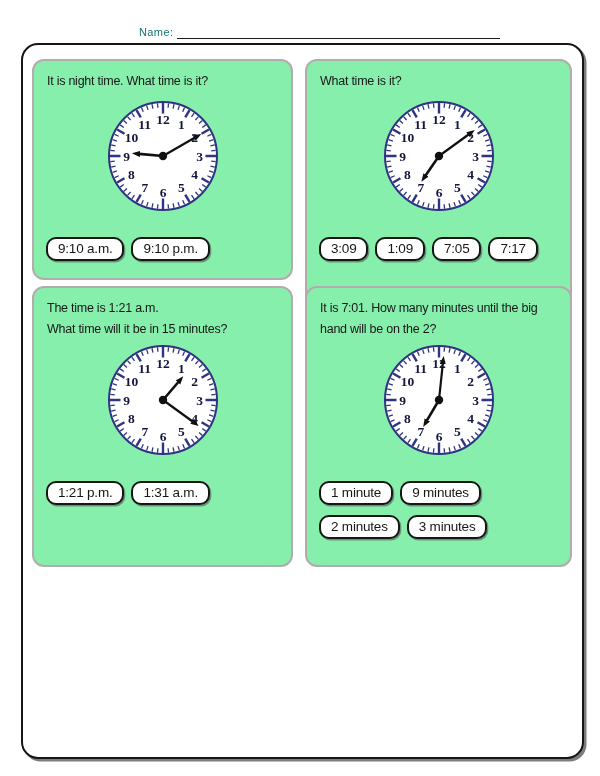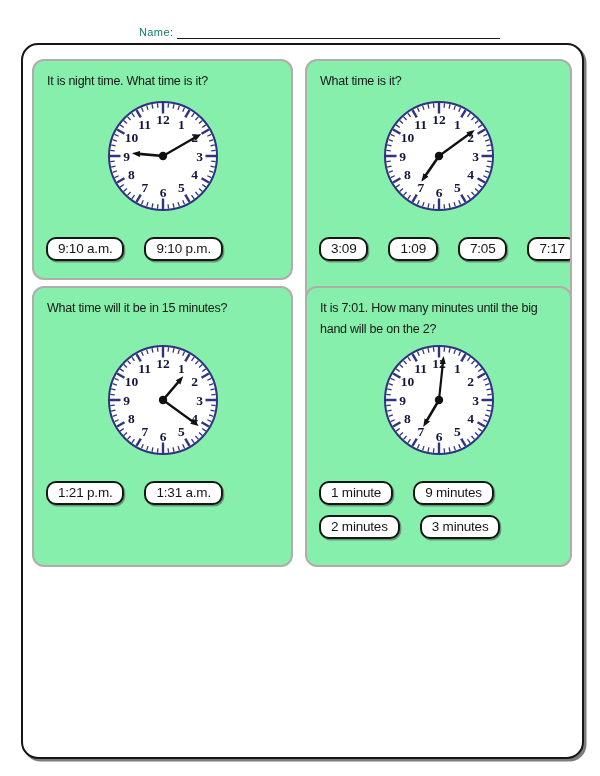--- a/index.html
+++ b/index.html
@@ -39,21 +39,21 @@
   }
   .question-line{white-space:nowrap;}
 
   .clock-box{position:absolute; left:50%; transform:translateX(-50%);}
   .panel.top .clock-box{top:37px;}
   .panel.bottom .clock-box{top:54px;}
 
   .options{position:absolute; left:12px; right:4px;}
   .panel.top .options{top:176px;}
   .panel.bottom .options{top:193px;}
-  .opt-row{display:flex; gap:20px; margin-bottom:10px;}
+  .opt-row{display:flex; gap:7px; margin-bottom:10px;}
   .opt-btn{
     display:inline-flex; align-items:center; justify-content:center;
     box-sizing:border-box; height:24px; padding:0 10px 2px;
     background:#fff; border:2.5px solid #161616; border-radius:10px;
     font-family:inherit; font-size:13.5px; letter-spacing:-0.2px; color:#161616;
     box-shadow:1.3px 1.5px 0 rgba(75,75,75,.55); cursor:pointer;
   }
 </style>
 </head>
 <body>
@@ -249,20 +249,21 @@
           <div class="opt-row">
             <button class="opt-btn">3:09</button>
             <button class="opt-btn">1:09</button>
             <button class="opt-btn">7:05</button>
             <button class="opt-btn">7:17</button>
           </div>
         </div>
       </section>
     <section class="panel bottom pos-bl">
         <div class="question">
+          <div class="question-line">The time is 1:21 a.m.</div>
           <div class="question-line">What time will it be in 15 minutes?</div>
         </div>
         <div class="clock-box"><svg width="116" height="116" viewBox="0 0 116 116">
             <defs>
               <marker id="ah2" markerUnits="userSpaceOnUse" markerWidth="9" markerHeight="7" refX="1" refY="3.1" orient="auto">
                 <path d="M0,0 L8.2,3.1 L0,6.2 Z" fill="#101010"></path>
               </marker>
             </defs>
             <circle cx="58" cy="58" r="54" fill="#fff" stroke="#2e3382" stroke-width="2"></circle>
             <line x1="58.00" y1="5.00" x2="58.00" y2="15.50" stroke="#2e3382" stroke-width="2.4"></line>

